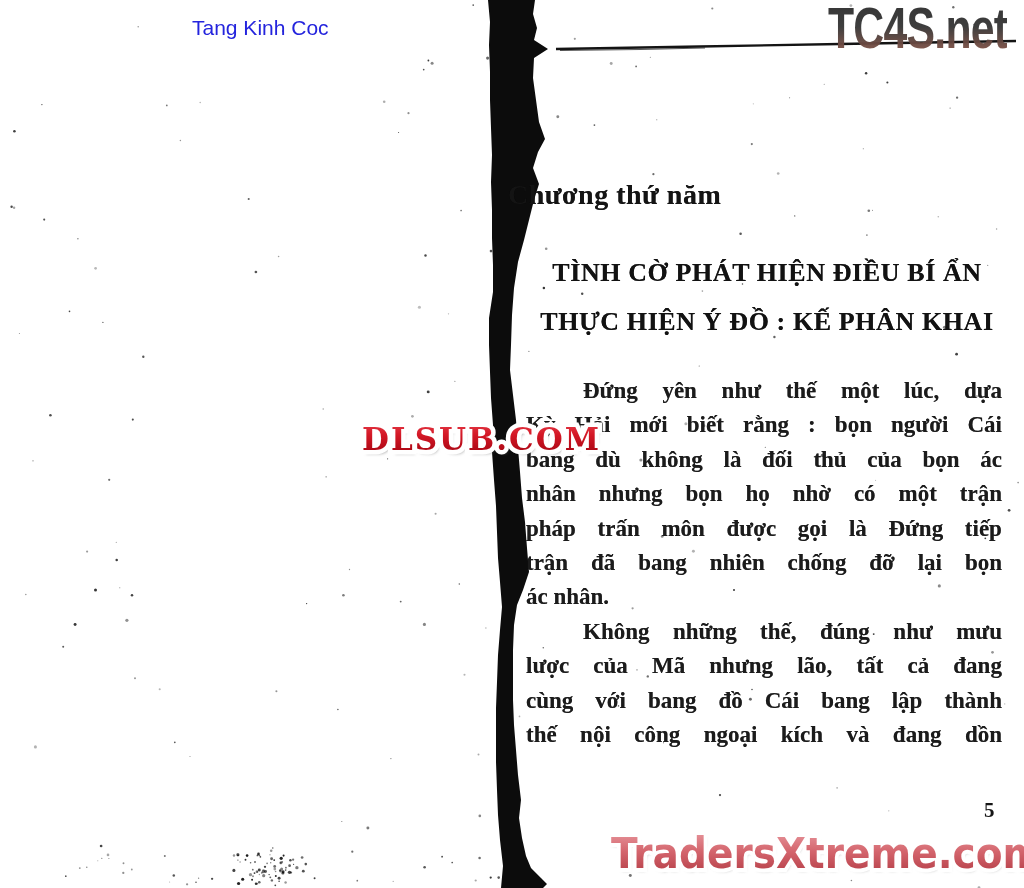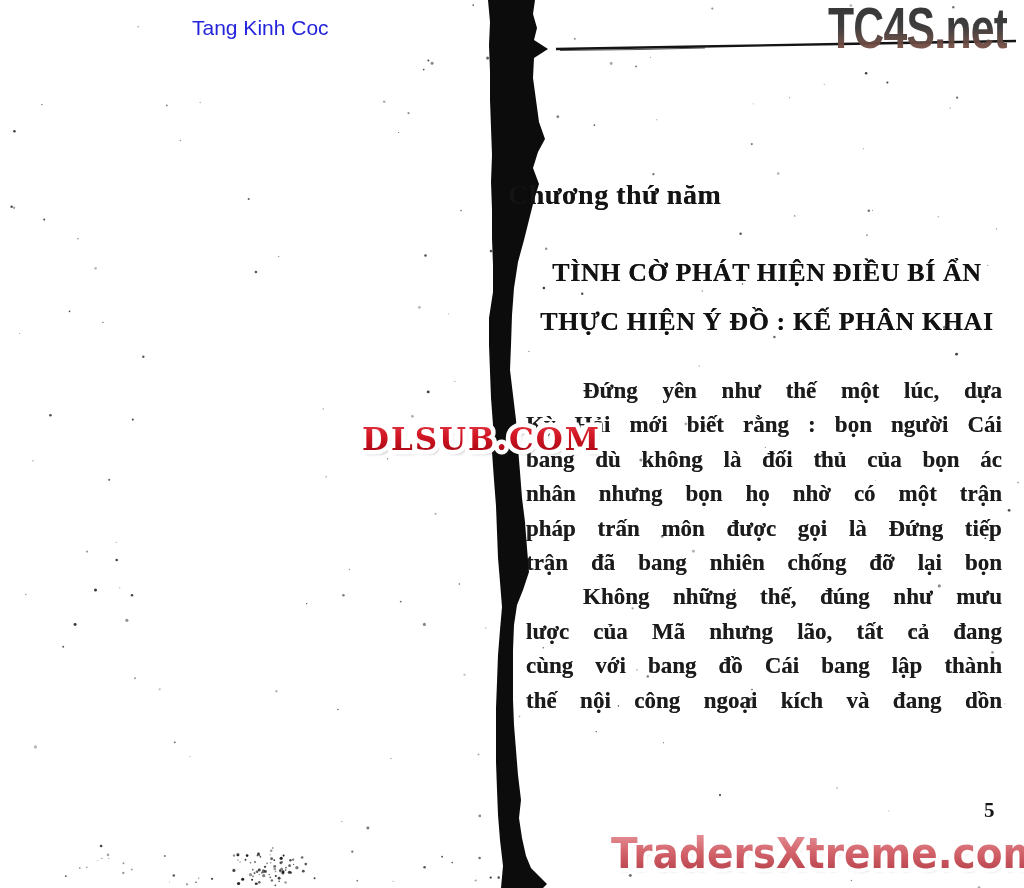--- a/index.html
+++ b/index.html
@@ -449,20 +449,21 @@
       <div class="bline just">
         <span>trận</span>
         <span>đã</span>
         <span>bang</span>
         <span>nhiên</span>
         <span>chống</span>
         <span>đỡ</span>
         <span>lại</span>
         <span>bọn</span>
       </div>
+      <div class="bline">ác nhân.</div>
       <div class="bline just ind">
         <span>Không</span>
         <span>những</span>
         <span>thế,</span>
         <span>đúng</span>
         <span>như</span>
         <span>mưu</span>
       </div>
       <div class="bline just">
         <span>lược</span>

